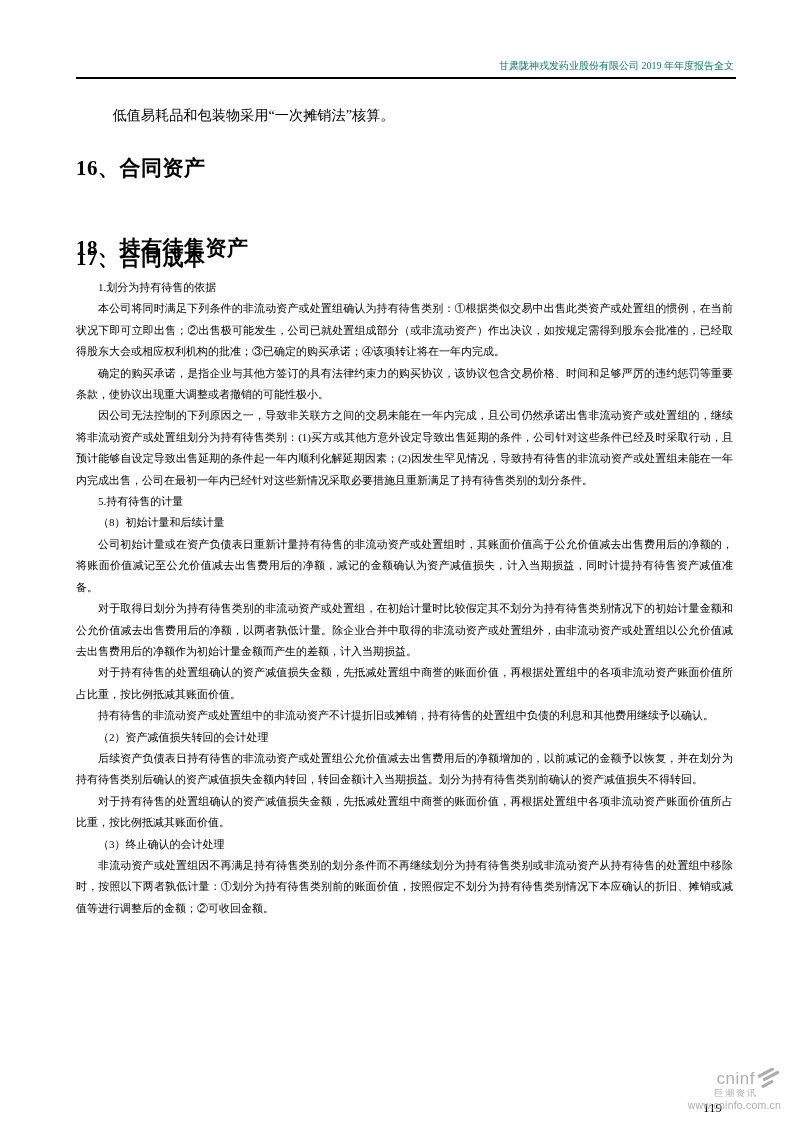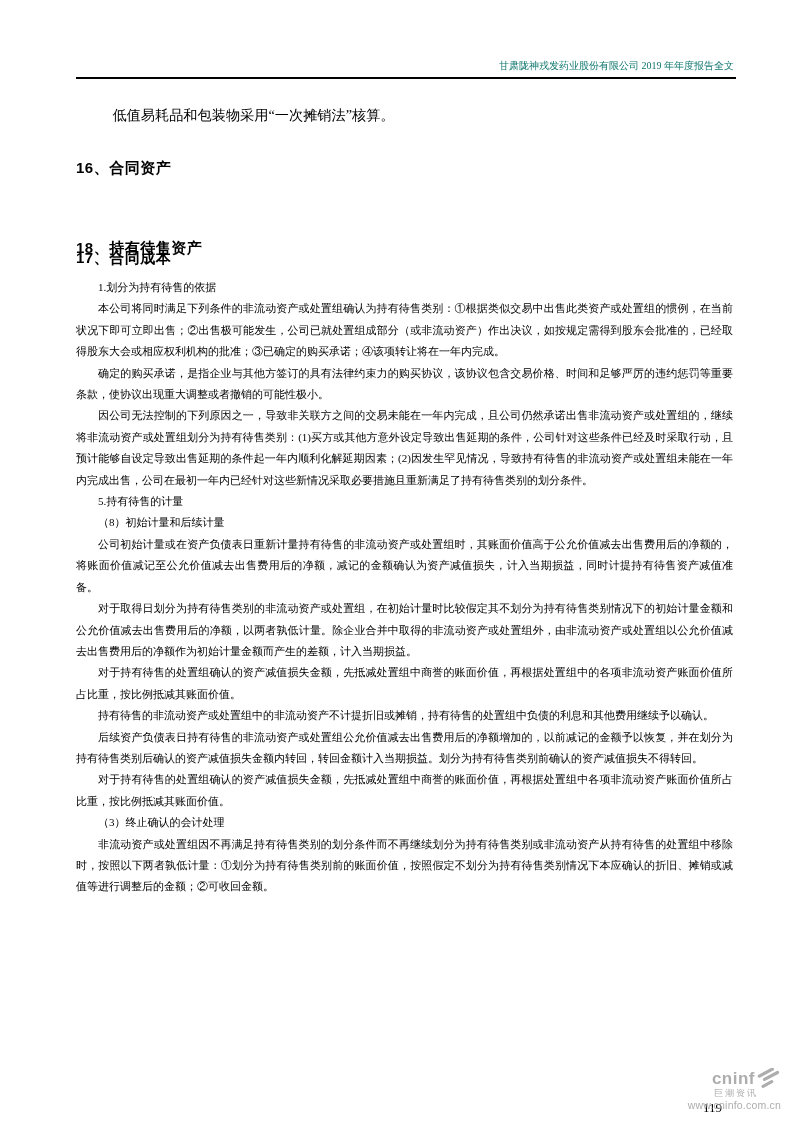--- a/index.html
+++ b/index.html
@@ -43,23 +43,23 @@
     margin: 8px;
     font-size: 14.2px;
     line-height: 21.4px;
     text-indent: 2em;
     text-align: justify;
   }
   .sec-heading {
     position: absolute;
     left: 76px;
     margin: 0;
-    font-family: Liberation Sans, sans-serif;
+    font-family: Liberation Serif, serif;
     font-weight: 700;
-    font-size: 15px;
+    font-size: 21px;
     line-height: 20px;
     color: #000000;
     letter-spacing: 0.5px;
   }
   .sec-16 { top: 158px; }
   .sec-17 { top: 200px; margin-top: 48px; }
   .sec-18 { top: 238px; }
   .section-body {
     position: absolute;
     top: 277px;
@@ -92,21 +92,21 @@
     user-select: none;
   }
   .logo-row {
     display: flex;
     align-items: center;
     justify-content: flex-end;
     gap: 2px;
   }
   .logo-brand {
     font-size: 17px;
-    font-weight: 700;
+    font-weight: 400;
     letter-spacing: 0.5px;
     line-height: 18px;
   }
   .logo-icon-wrap {
     display: inline-flex;
     width: 24px;
     height: 21px;
   }
   .logo-cn {
     font-size: 9px;
@@ -145,20 +145,21 @@
     <p>1.划分为持有待售的依据</p>
     <p>本公司将同时满足下列条件的非流动资产或处置组确认为持有待售类别：①根据类似交易中出售此类资产或处置组的惯例，在当前状况下即可立即出售；②出售极可能发生，公司已就处置组成部分（或非流动资产）作出决议，如按规定需得到股东会批准的，已经取得股东大会或相应权利机构的批准；③已确定的购买承诺；④该项转让将在一年内完成。</p>
     <p>确定的购买承诺，是指企业与其他方签订的具有法律约束力的购买协议，该协议包含交易价格、时间和足够严厉的违约惩罚等重要条款，使协议出现重大调整或者撤销的可能性极小。</p>
     <p>因公司无法控制的下列原因之一，导致非关联方之间的交易未能在一年内完成，且公司仍然承诺出售非流动资产或处置组的，继续将非流动资产或处置组划分为持有待售类别：(1)买方或其他方意外设定导致出售延期的条件，公司针对这些条件已经及时采取行动，且预计能够自设定导致出售延期的条件起一年内顺利化解延期因素；(2)因发生罕见情况，导致持有待售的非流动资产或处置组未能在一年内完成出售，公司在最初一年内已经针对这些新情况采取必要措施且重新满足了持有待售类别的划分条件。</p>
     <p>5.持有待售的计量</p>
     <p>（8）初始计量和后续计量</p>
     <p>公司初始计量或在资产负债表日重新计量持有待售的非流动资产或处置组时，其账面价值高于公允价值减去出售费用后的净额的，将账面价值减记至公允价值减去出售费用后的净额，减记的金额确认为资产减值损失，计入当期损益，同时计提持有待售资产减值准备。</p>
     <p>对于取得日划分为持有待售类别的非流动资产或处置组，在初始计量时比较假定其不划分为持有待售类别情况下的初始计量金额和公允价值减去出售费用后的净额，以两者孰低计量。除企业合并中取得的非流动资产或处置组外，由非流动资产或处置组以公允价值减去出售费用后的净额作为初始计量金额而产生的差额，计入当期损益。</p>
     <p>对于持有待售的处置组确认的资产减值损失金额，先抵减处置组中商誉的账面价值，再根据处置组中的各项非流动资产账面价值所占比重，按比例抵减其账面价值。</p>
     <p>持有待售的非流动资产或处置组中的非流动资产不计提折旧或摊销，持有待售的处置组中负债的利息和其他费用继续予以确认。</p>
+    <p>（2）资产减值损失转回的会计处理</p>
     <p>后续资产负债表日持有待售的非流动资产或处置组公允价值减去出售费用后的净额增加的，以前减记的金额予以恢复，并在划分为持有待售类别后确认的资产减值损失金额内转回，转回金额计入当期损益。划分为持有待售类别前确认的资产减值损失不得转回。</p>
     <p>对于持有待售的处置组确认的资产减值损失金额，先抵减处置组中商誉的账面价值，再根据处置组中各项非流动资产账面价值所占比重，按比例抵减其账面价值。</p>
     <p>（3）终止确认的会计处理</p>
     <p>非流动资产或处置组因不再满足持有待售类别的划分条件而不再继续划分为持有待售类别或非流动资产从持有待售的处置组中移除时，按照以下两者孰低计量：①划分为持有待售类别前的账面价值，按照假定不划分为持有待售类别情况下本应确认的折旧、摊销或减值等进行调整后的金额；②可收回金额。</p>
   </div>
 
   <div class="page-number">119</div>
 
   <div class="cninfo-logo">
     <div class="logo-row">

